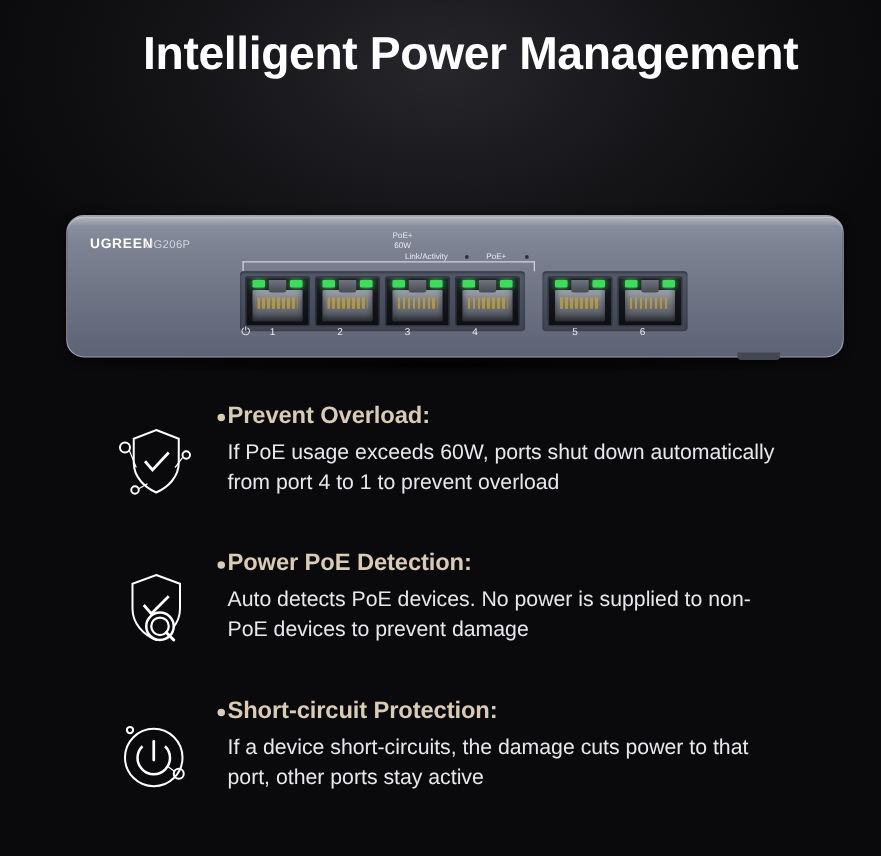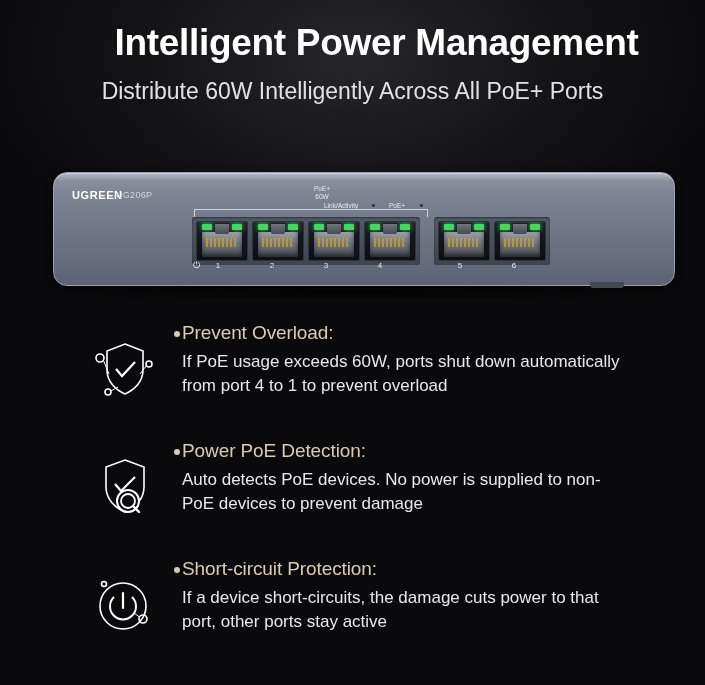--- a/index.html
+++ b/index.html
@@ -243,21 +243,21 @@
   .feature .glyph {
     position: absolute;
     left: 0;
     top: 8px;
     width: 78px;
     height: 78px;
   }
   .feature .title {
     display: block;
     font-size: 19px;
-    font-weight: normal;
+    font-weight: bold;
     color: #d9cbb6;
     margin: 0 0 6px 0;
     letter-spacing: -0.1px;
   }
   .feature .bullet {
     position: absolute;
     left: 88px;
     top: 9px;
     width: 6px;
     height: 6px;
@@ -272,21 +272,20 @@
     max-width: 440px;
   }
 </style>
 </head>
 <body>
 
 <div class="page">
 
   <div class="headline-wrap">
     <h1 class="headline">Intelligent Power Management</h1>
-    <p class="subheadline">Distribute 60W Intelligently Across All PoE+ Ports</p>
   </div>
 
   <div class="device-area">
     <div class="device-shadow"></div>
     <div class="device-body">
       <div class="device-top-highlight"></div>
 
       <span class="brand">UGREEN</span>
       <span class="model">UG206P</span>
 

